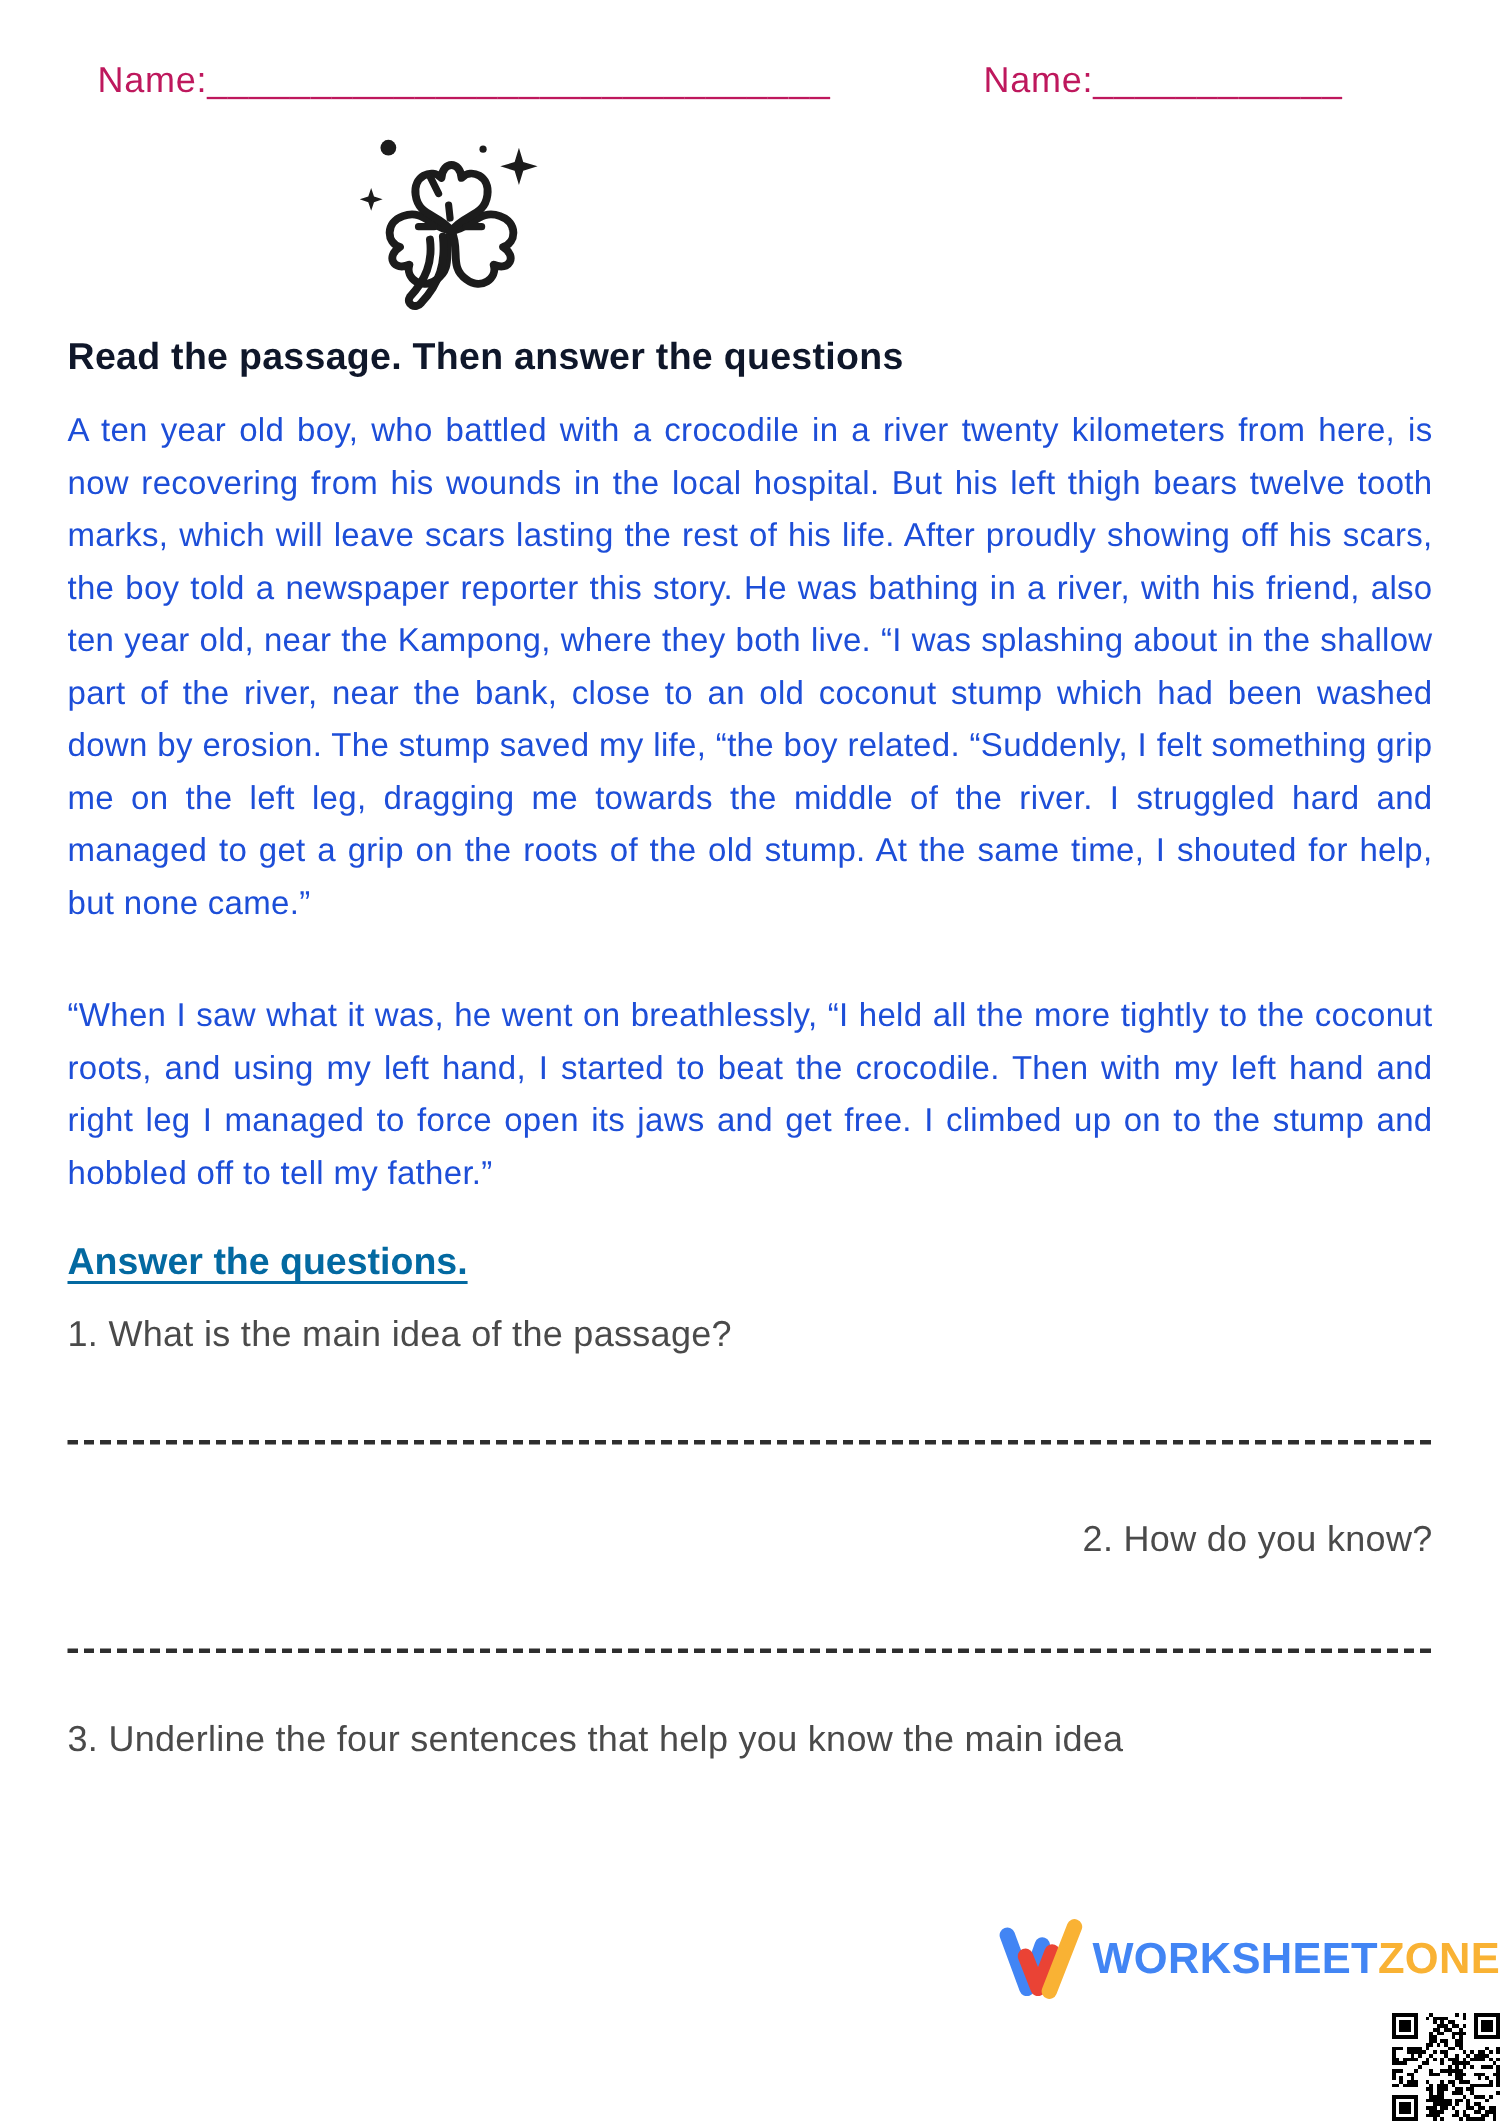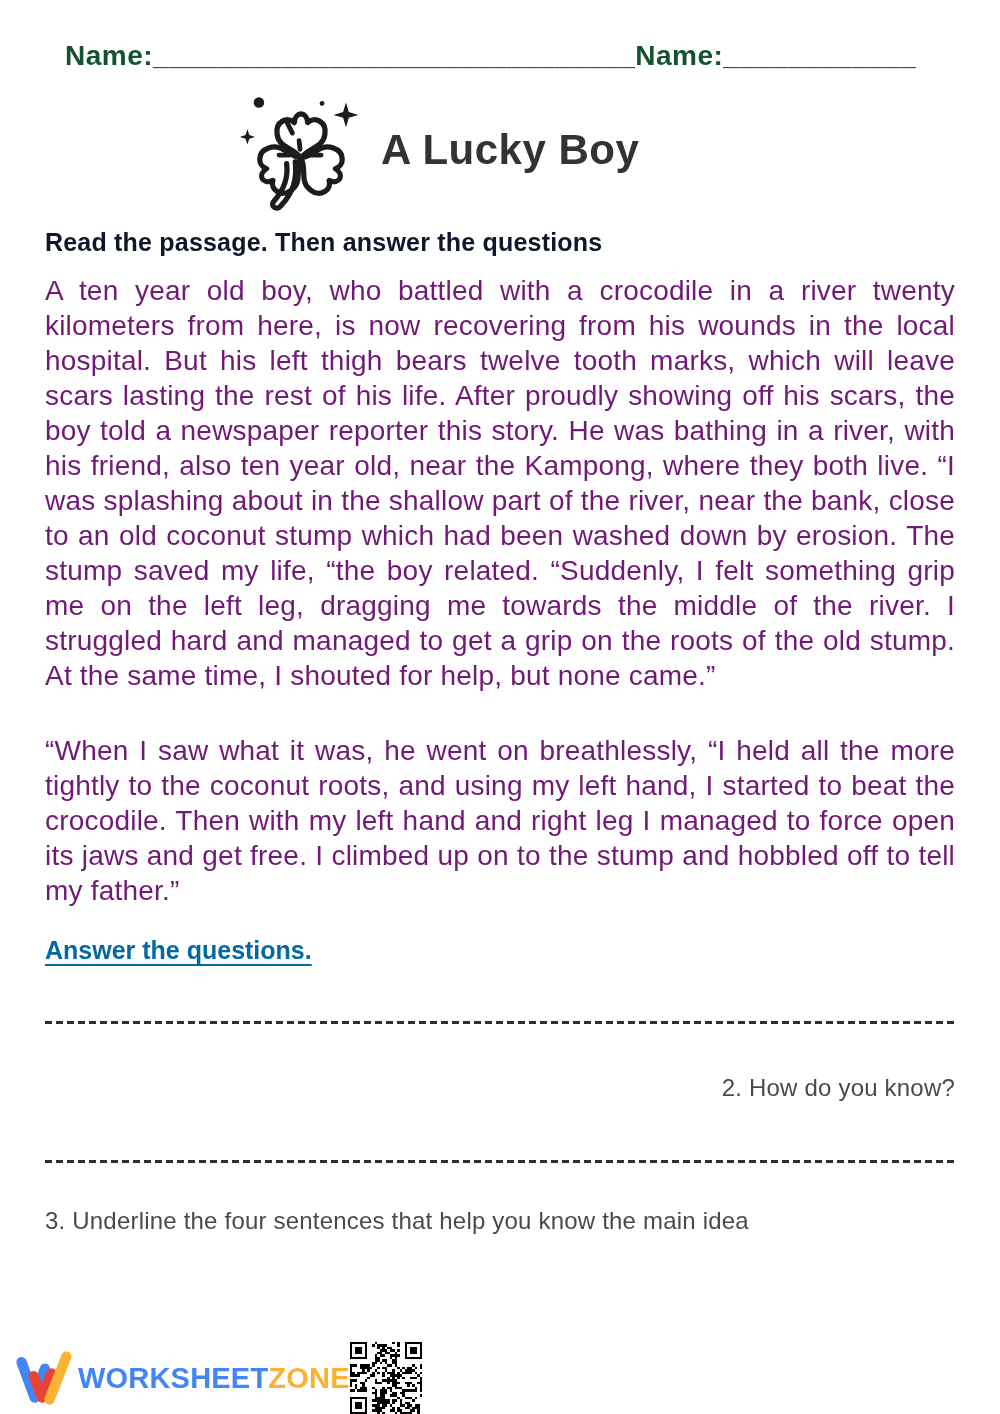--- a/index.html
+++ b/index.html
@@ -6,42 +6,42 @@
   body{
     width:1000px;height:1414px;position:relative;background:#ffffff;
     font-family:"Liberation Sans",sans-serif;overflow:hidden;
   }
   .content{padding:40px 45px 0 45px;}
 
   
   .name-row{
     display:flex;justify-content:space-between;
     padding:0 60px 0 20px;
-    font-size:28px;font-weight:bold;color:#14532d;
+    font-size:24px;font-weight:normal;color:#be185d;
   }
   .field{white-space:nowrap;letter-spacing:0.5px;}
 
   
   .header-row{
     display:flex;align-items:center;gap:16px;
     margin:22px 0 6px 192px;height:126px;
   }
   .shamrock-wrap{width:128px;height:132px;flex:0 0 auto;}
   .page-title{
     font-size:42px;font-weight:bold;color:#333333;letter-spacing:0.5px;
     padding-bottom:14px;
   }
 
   .instruction{
     font-size:25px;font-weight:bold;color:#0f172a;margin-top:8px;letter-spacing:0.2px;
   }
 
   
   .passage p{
-    font-size:28px;line-height:35px;color:#701a75;
+    font-size:22px;line-height:35px;color:#1d4ed8;
     text-align:justify;margin:16px 0 0 0;letter-spacing:0.2px;
   }
   .passage p + p{margin-top:40px;}
 
   
   .answer-heading{
     display:inline-block;
     font-size:25px;font-weight:bold;color:#0369a1;margin-top:28px;
     text-decoration:underline;text-decoration-thickness:2px;text-underline-offset:5px;
   }
@@ -52,21 +52,21 @@
   .answer-line{
     height:3px;width:100%;
     background:repeating-linear-gradient(90deg,#2e2e2e 0 7px,transparent 7px 11px);
   }
   .line1{margin:56px 0 50px 0;}
   .line2{margin:58px 0 44px 0;}
 
   
   .footer{
     position:absolute;left:14px;right:0;bottom:0;
-    display:flex;align-items:flex-end;
+    display:flex;align-items:flex-end;flex-direction:column;
   }
   .logo{display:flex;align-items:center;gap:6px;margin-bottom:8px;}
   .logo-mark{width:58px;height:56px;flex:0 0 auto;}
   .logo-text{font-size:29px;font-weight:bold;letter-spacing:0.2px;white-space:nowrap;}
   .brand-blue{color:#4285f4;}
   .brand-orange{color:#f9b234;}
   .scan-text{
     margin-left:auto;margin-right:10px;margin-bottom:14px;
     font-size:27px;color:#2f2f2f;letter-spacing:0.2px;white-space:nowrap;
   }
@@ -105,32 +105,32 @@
           <path d="M76,67 L87,67"></path>
         </g>
         <g fill="#1c1c1c">
           <circle cx="22" cy="12" r="5.5"></circle>
           <circle cx="88" cy="13" r="2.5"></circle>
           <path d="M113,12 L116,22 L126,25 L116,28 L113,38 L110,28 L100,25 L110,22 Z"></path>
           <path d="M10,40 L12,46 L18,48 L12,50 L10,56 L8,50 L2,48 L8,46 Z"></path>
         </g>
       </svg>
     </span>
-    <div class="page-title">A Lucky Boy</div>
   </div>
 
   <div class="instruction">Read the passage. Then answer the questions</div>
 
   <div class="passage">
     <p>A ten year old boy, who battled with a crocodile in a river twenty kilometers from here, is now recovering from his wounds in the local hospital. But his left thigh bears twelve tooth marks, which will leave scars lasting the rest of his life. After proudly showing off his scars, the boy told a newspaper reporter this story. He was bathing in a river, with his friend, also ten year old, near the Kampong, where they both live. “I was splashing about in the shallow part of the river, near the bank, close to an old coconut stump which had been washed down by erosion. The stump saved my life, “the boy related. “Suddenly, I felt something grip me on the left leg, dragging me towards the middle of the river. I struggled hard and managed to get a grip on the roots of the old stump. At the same time, I shouted for help, but none came.”</p>
     <p>“When I saw what it was, he went on breathlessly, “I held all the more tightly to the coconut roots, and using my left hand, I started to beat the crocodile. Then with my left hand and right leg I managed to force open its jaws and get free. I climbed up on to the stump and hobbled off to tell my father.”</p>
   </div>
 
   <div>
     <div class="answer-heading">Answer the questions.</div>
+    <div class="question q1">1. What is the main idea of the passage?</div>
     <div class="answer-line line1"></div>
     <div class="question q2">2. How do you know?</div>
     <div class="answer-line line2"></div>
     <div class="question q3">3. Underline the four sentences that help you know the main idea</div>
   </div>
 
 </div>
 
 <div class="footer">
   <div class="logo">

